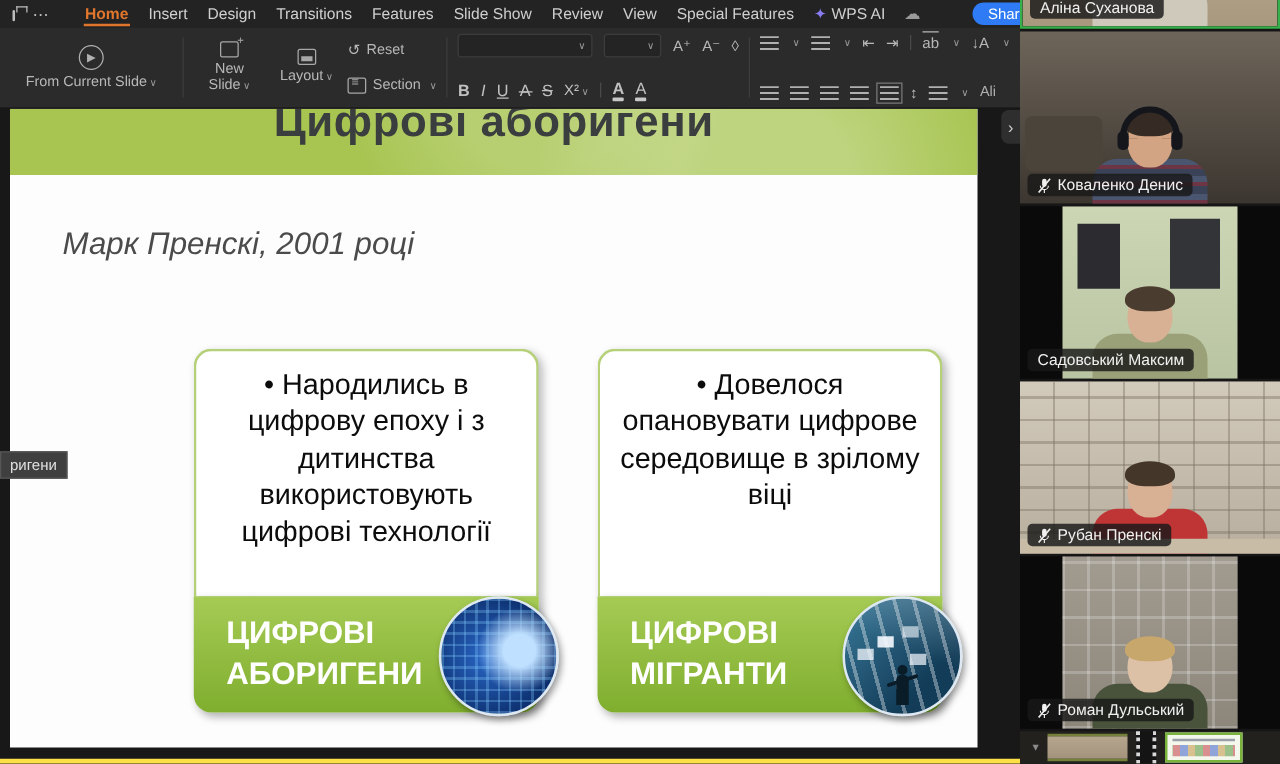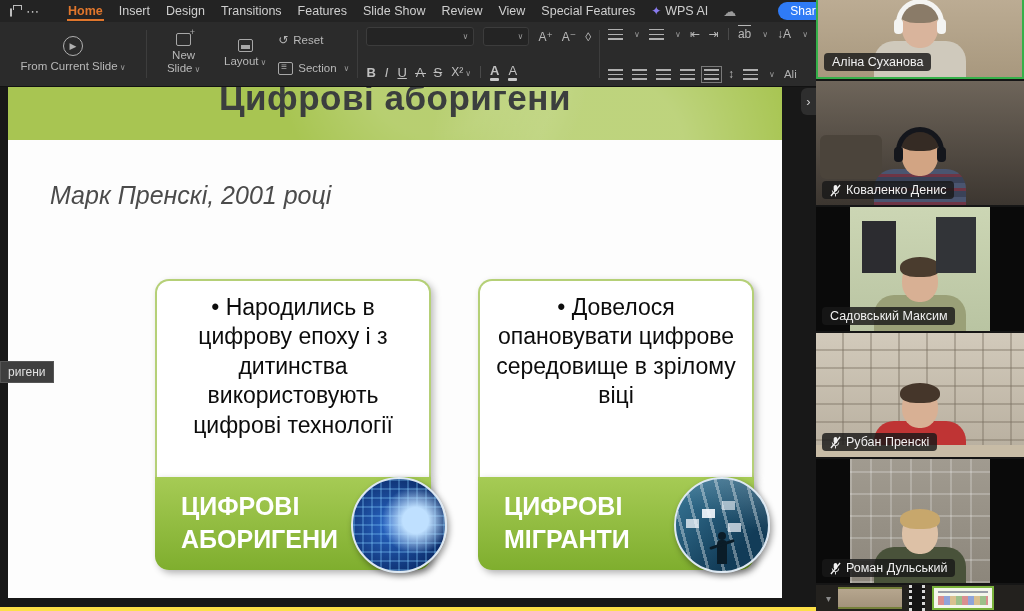--- a/index.html
+++ b/index.html
@@ -118,21 +118,21 @@
   .edge-tooltip{position:absolute;left:0;top:231px;background:#3f3f3f;border:1px solid #565656;
     color:#e0e0e0;font-size:12px;padding:3px 7px;z-index:30;margin-top:43px;}
   .expand-btn{position:absolute;right:0;top:1px;width:15px;height:27px;background:#2e2e2e;
     border:none;border-radius:6px 0 0 6px;color:#cfcfcf;font-size:13px;cursor:pointer;z-index:20;}
   .notes-bar{position:absolute;left:0;top:520px;width:816px;height:13px;background:#fde047;overflow:hidden;}
   .notes-bar span{position:absolute;left:8px;top:4px;font-size:11px;color:#7c7c7c;}
 
   
   .sidebar{position:absolute;left:816px;top:0;width:208px;height:611px;background:#161616;
     display:flex;flex-direction:column;gap:2px;padding-top:2px;overflow:hidden;justify-content:flex-end;}
-  .tile{position:relative;height:124px;background:#0a0a0a;overflow:hidden;flex:none;cursor:pointer;}
+  .tile{position:relative;height:138px;background:#0a0a0a;overflow:hidden;flex:none;cursor:pointer;}
   .tile.first{height:121px;}
   .tile.active{border:2px solid var(--active-border);}
   .video-inner{position:absolute;top:0;bottom:0;left:0;width:100%;
     background:linear-gradient(var(--bg1),var(--bg2));}
   .tile.centered .video-inner{left:50%;transform:translateX(-50%);width:140px;}
   .person{position:absolute;left:50%;bottom:0;transform:translateX(-50%);
     display:flex;flex-direction:column;align-items:center;}
   .head{position:relative;width:36px;height:42px;border-radius:50% 50% 46% 46%;background:var(--skin);z-index:2;}
   .hair{position:absolute;left:-2px;right:-2px;top:-3px;height:20px;border-radius:50% 50% 40% 40%;background:var(--hair);}
   .headphones{position:absolute;left:50%;top:-7px;transform:translateX(-50%);width:48px;height:26px;

